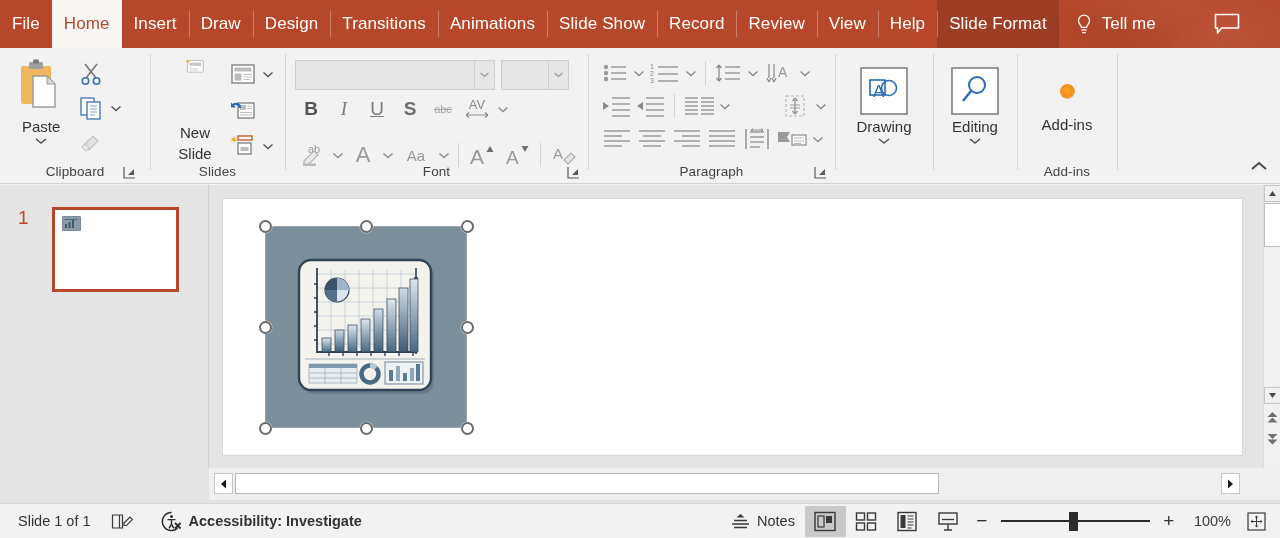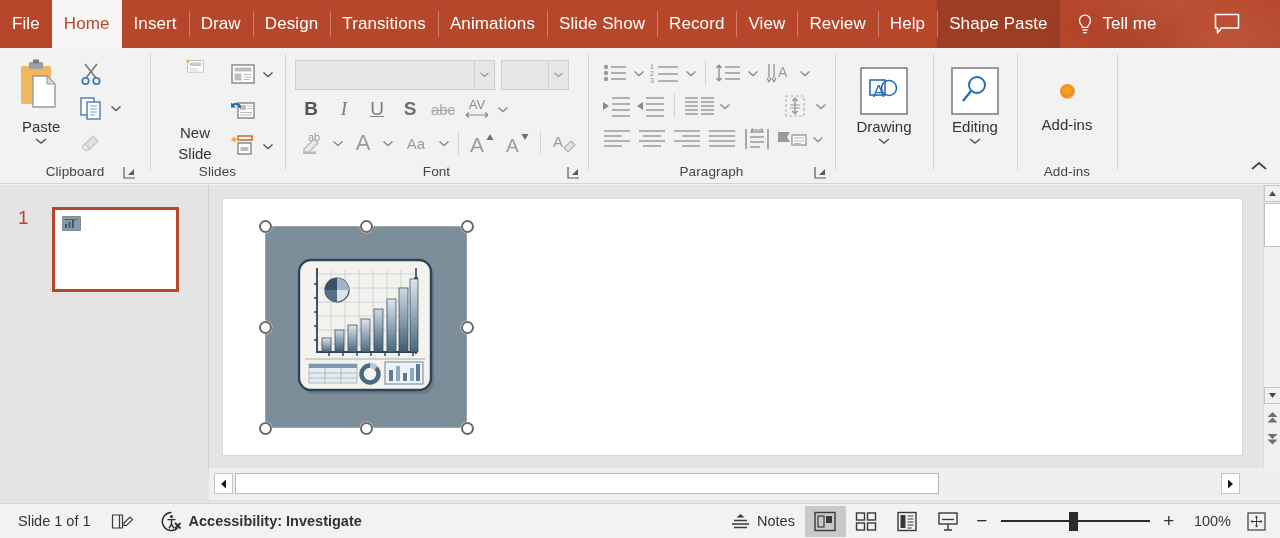--- a/index.html
+++ b/index.html
@@ -191,30 +191,30 @@
     <div class="tab">
         <span>Animations</span>
       </div>
     <div class="tab">
         <span>Slide Show</span>
       </div>
     <div class="tab">
         <span>Record</span>
       </div>
     <div class="tab">
+        <span>Review</span>
+      </div>
+    <div class="tab">
         <span>View</span>
       </div>
     <div class="tab">
-        <span>Review</span>
-      </div>
-    <div class="tab">
         <span>Help</span>
       </div>
     <div class="tab contextual">
-        <span>Shape Paste</span>
+        <span>Slide Format</span>
       </div>
 
     <div class="tellme-wrap">
       <svg class="bulb" viewBox="0 0 18 21">
         <path d="M9 1.2c-3.1 0-5.5 2.4-5.5 5.4 0 2 1 3.4 1.9 4.5.5.6.9 1.1.9 1.7v.6h5.4v-.6c0-.6.4-1.1.9-1.7.9-1.1 1.9-2.5 1.9-4.5 0-3-2.4-5.4-5.5-5.4z" fill="none" stroke="#fff" stroke-width="1.3"></path>
         <rect x="6.4" y="15.3" width="5.2" height="1.3" fill="#fff"></rect>
         <rect x="7.2" y="18" width="3.6" height="1.3" fill="#fff"></rect>
       </svg>
       <span>Tell me</span>
     </div>
@@ -365,35 +365,35 @@
                   </svg>
               </div>
             </div>
           </div>
 
           <div class="fontrow">
             <div class="fbtn" style="font-weight:bold;color:#555;">B</div>
             <div class="fbtn" style="font-style:italic;color:#7d7d7d;font-family:'Liberation Serif',serif;">I</div>
             <div class="fbtn" style="text-decoration:underline;color:#7d7d7d;">U</div>
             <div class="fbtn" style="font-weight:bold;color:#6f6f6f;">S</div>
-            <div class="fbtn" style="font-size:15px;color:#a5a5a5;text-decoration:line-through;">abc</div>
+            <div class="fbtn" style="font-size:11px;color:#a5a5a5;text-decoration:line-through;">abc</div>
             <div class="fbtn" style="width:34px;">
               <svg width="28" height="26" viewBox="0 0 28 26">
                 <text x="14" y="13" font-size="13" fill="#8a8a8a" text-anchor="middle" font-family="Liberation Sans, sans-serif">AV</text>
                 <path d="M3 19h22M3 19l3-2.5M3 19l3 2.5M25 19l-3-2.5M25 19l-3 2.5" stroke="#8a8a8a" stroke-width="1.2" fill="none"></path>
               </svg>
             </div>
             <div class="drop">
               <svg width="12" height="9" viewBox="0 0 12 9">
                   <path d="M1.5 2.5L6 6.5l4.5-4" fill="none" stroke="#8a8a8a" stroke-width="1.4"></path>
                 </svg>
             </div>
           </div>
 
-          <div class="fontrow" style="margin-top:4px;">
+          <div class="fontrow" style="margin-top:16px;">
             <div class="fbtn" style="width:34px;">
               <svg width="28" height="26" viewBox="0 0 28 26">
                 <text x="10" y="11" font-size="11" fill="#9a9a9a" font-family="Liberation Sans, sans-serif">ab</text>
                 <path d="M6 19l10-10 4 4-10 10H6z" fill="#e9e9e9" stroke="#b5b5b5" stroke-width="1.2"></path>
                 <rect x="5" y="21.5" width="13" height="2.5" fill="#b9b9b9"></rect>
               </svg>
             </div>
             <div class="drop">
               <svg width="12" height="9" viewBox="0 0 12 9">
                   <path d="M1.5 2.5L6 6.5l4.5-4" fill="none" stroke="#8a8a8a" stroke-width="1.4"></path>

